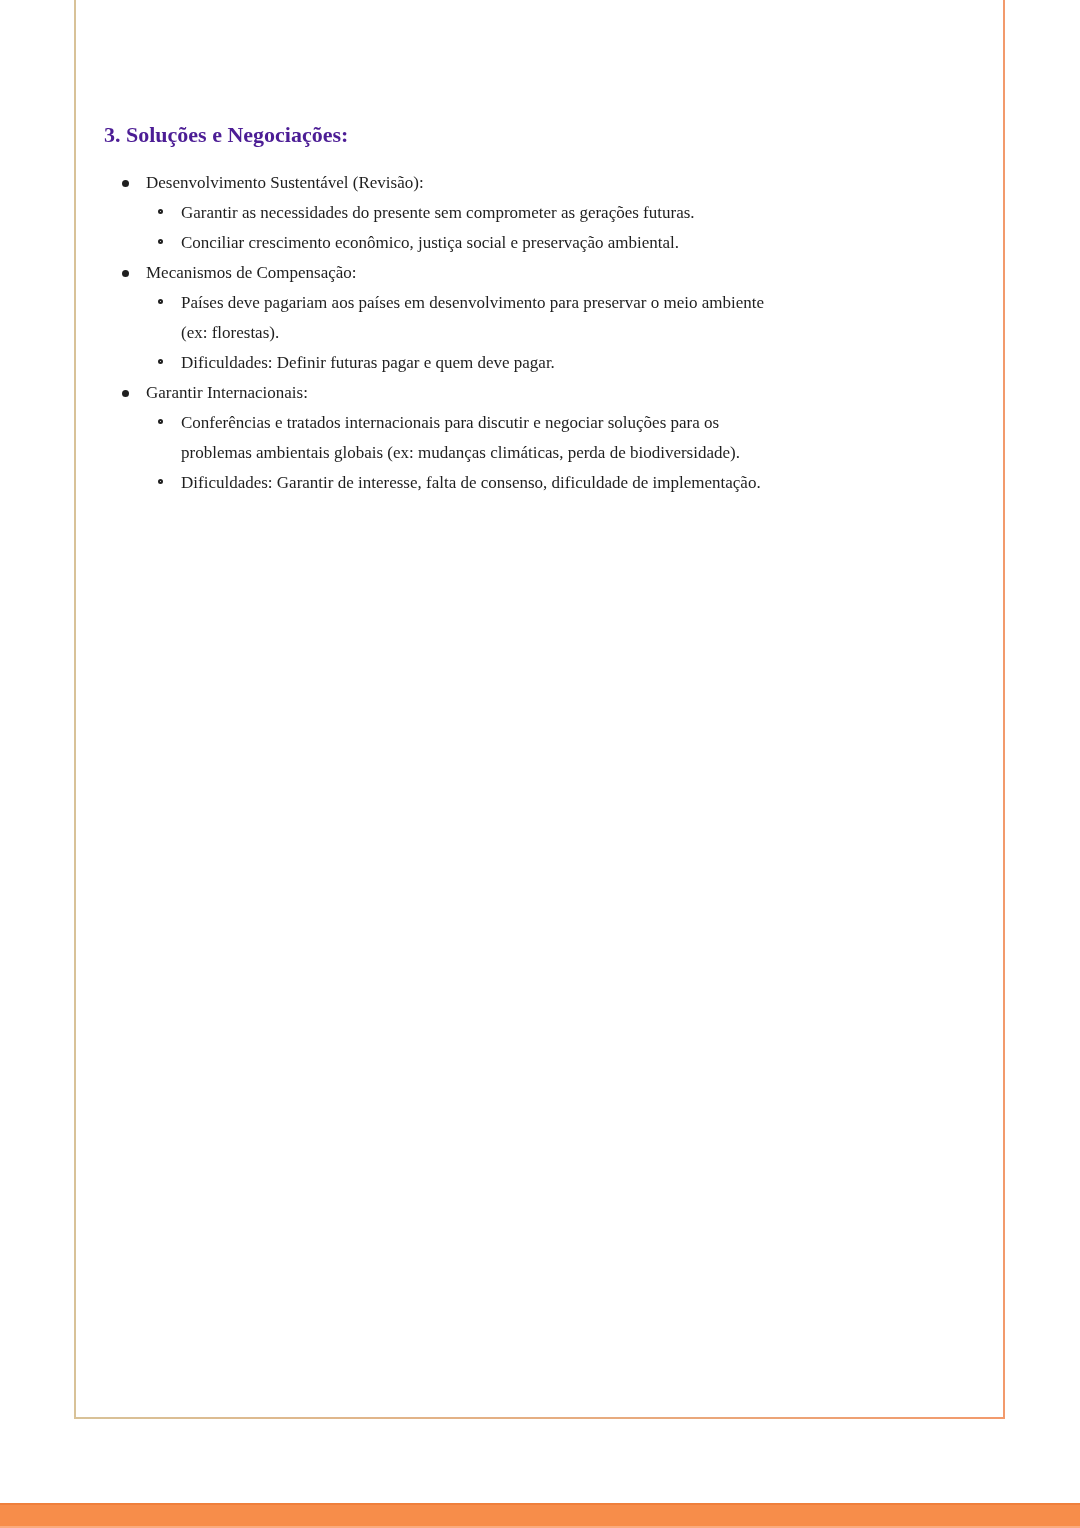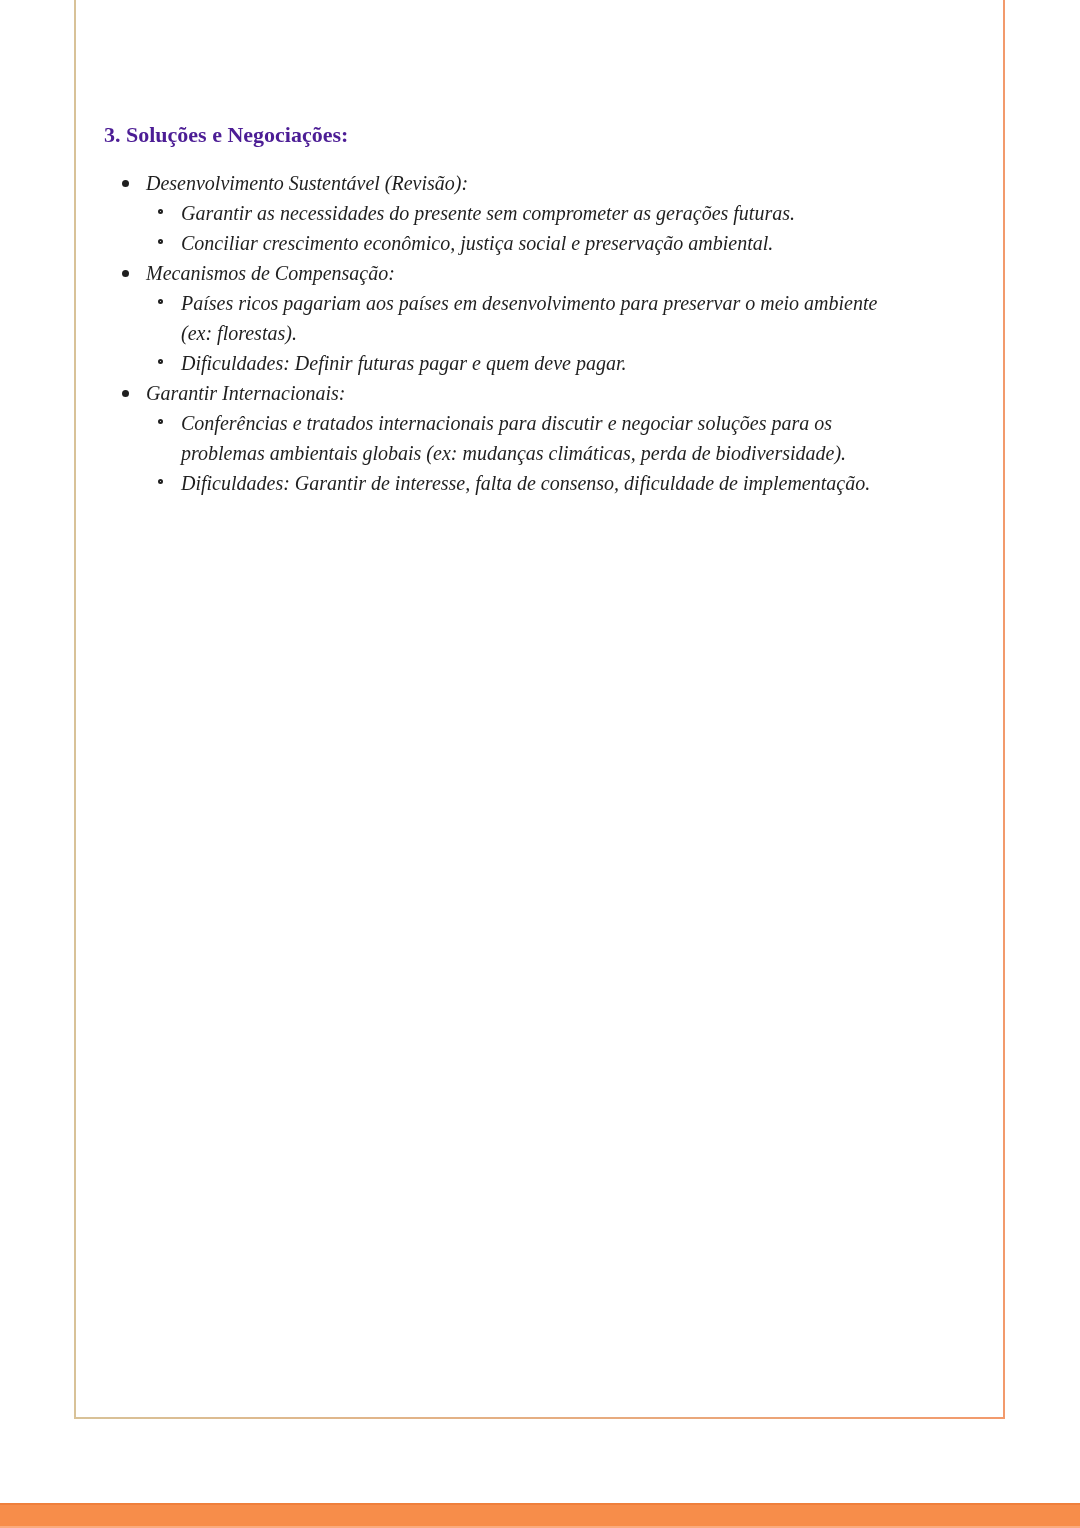--- a/index.html
+++ b/index.html
@@ -35,24 +35,23 @@
     white-space: nowrap;
     margin-top: 20px;
   }
   .doc-list {
     position: absolute;
     top: 168px; left: 0;
     width: 100%;
   }
   .line {
     position: relative;
-    font-size: 20px;
+    font-size: 17px;
     line-height: 30px;
     white-space: nowrap;
-    font-style: italic;
   }
   .line.l1 { padding-left: 42px; }
   .line.l2 { padding-left: 77px; }
   .marker-dot {
     position: absolute;
     left: 18px; top: 12px;
     width: 7px; height: 7px;
     background: #1f1f1f;
     border-radius: 50%;
   }
@@ -95,21 +94,21 @@
       <span class="marker-ring"></span>
       <span>Conciliar crescimento econômico, justiça social e preservação ambiental.</span>
     </div>
 
     <div class="line l1">
       <span class="marker-dot"></span>
       <span>Mecanismos de Compensação:</span>
     </div>
     <div class="line l2">
       <span class="marker-ring"></span>
-      <span>Países ricos pagariam aos países em desenvolvimento para preservar o meio ambiente</span>
+      <span>Países deve pagariam aos países em desenvolvimento para preservar o meio ambiente</span>
     </div>
     <div class="line l2">
       <span>(ex: florestas).</span>
     </div>
     <div class="line l2">
       <span class="marker-ring"></span>
       <span>Dificuldades: Definir futuras pagar e quem deve pagar.</span>
     </div>
 
     <div class="line l1">

